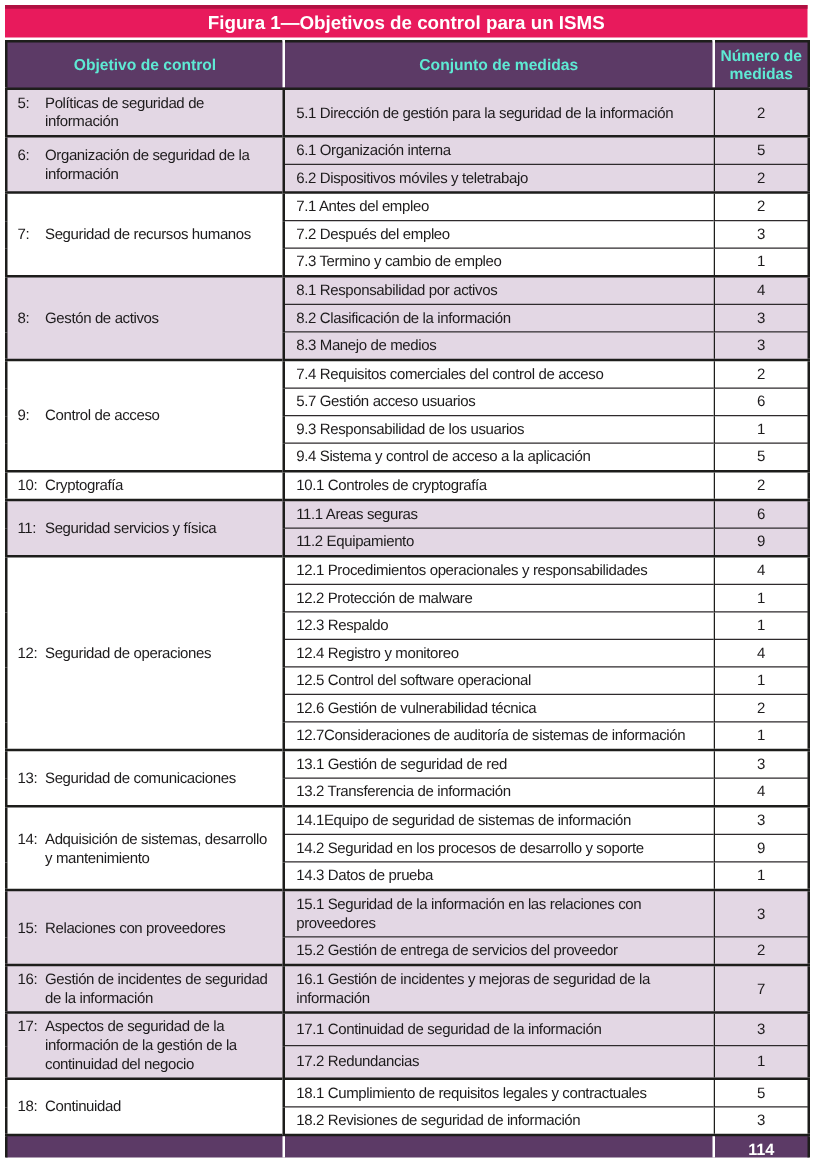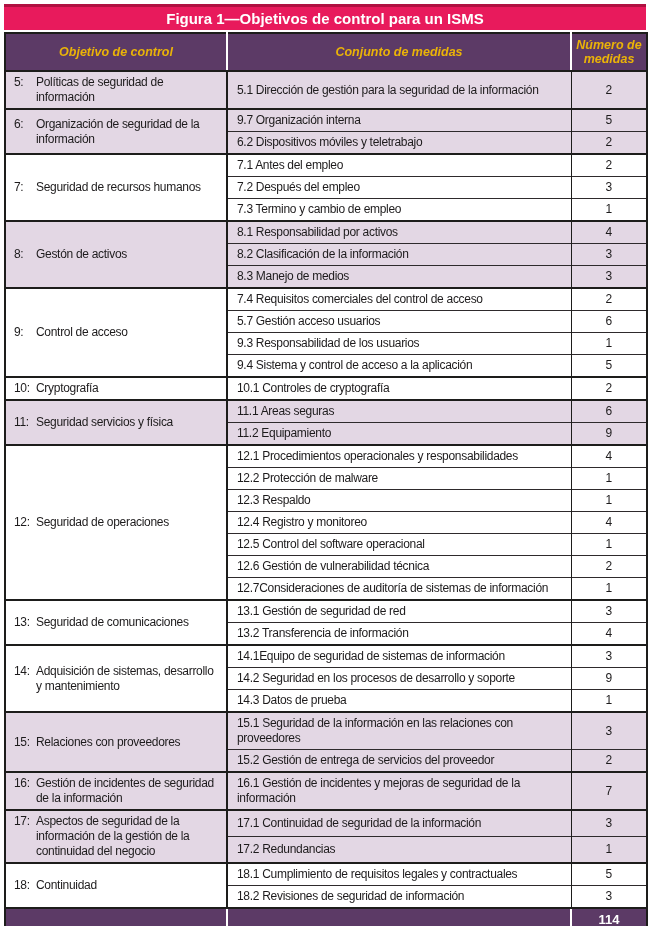--- a/index.html
+++ b/index.html
@@ -23,24 +23,24 @@
     width: 642px; table-layout: fixed;
     border-collapse: collapse;
     border: 2px solid var(--border, #1D1D1B);
   }
   col.c1 { width: 222px; }
   col.c2 { width: 344px; }
   col.c3 { width: 76px; }
 
   th {
     background: var(--header-bg, #5C3A66);
-    color: #eab308; font-size: 12.5px; font-weight: bold;
+    color: #5eead4; font-size: 12.5px; font-weight: bold;
     line-height: 14px; padding: 4px 2px;
     border-bottom: 2px solid var(--border, #1D1D1B);
-    vertical-align: middle; text-align: center; font-style: italic;
+    vertical-align: middle; text-align: center;
   }
   th + th { border-left: 2px solid #fff; margin-top: 45px; }
 
   td {
     font-size: 12px; letter-spacing: -0.3px; line-height: 15px;
     color: #1d1b1c; vertical-align: middle;
     background: #fff;
   }
   tbody tr td { border-top: 1px solid #2e2a2c; }
   tbody tr.grp td { border-top: 2px solid var(--border, #1D1D1B); }
@@ -83,21 +83,21 @@
       </tr>
     </thead>
     <tbody>
         <tr class="grp">
           <td class="obj hl" rowspan="1"><span class="onum">5:</span><span class="otxt">Políticas de seguridad de información</span></td>
           <td class="mea hl">5.1 Dirección de gestión para la seguridad de la información</td>
           <td class="cnt hl">2</td>
         </tr>
         <tr class="grp">
           <td class="obj hl" rowspan="2"><span class="onum">6:</span><span class="otxt">Organización de seguridad de la información</span></td>
-          <td class="mea hl">9.7 Organización interna</td>
+          <td class="mea hl">6.1 Organización interna</td>
           <td class="cnt hl">5</td>
         </tr>
         <tr>
           <td class="mea hl">6.2 Dispositivos móviles y teletrabajo</td>
           <td class="cnt hl">2</td>
         </tr>
         <tr class="grp">
           <td class="obj" rowspan="3"><span class="onum">7:</span><span class="otxt">Seguridad de recursos humanos</span></td>
           <td class="mea">7.1 Antes del empleo</td>
           <td class="cnt">2</td>

